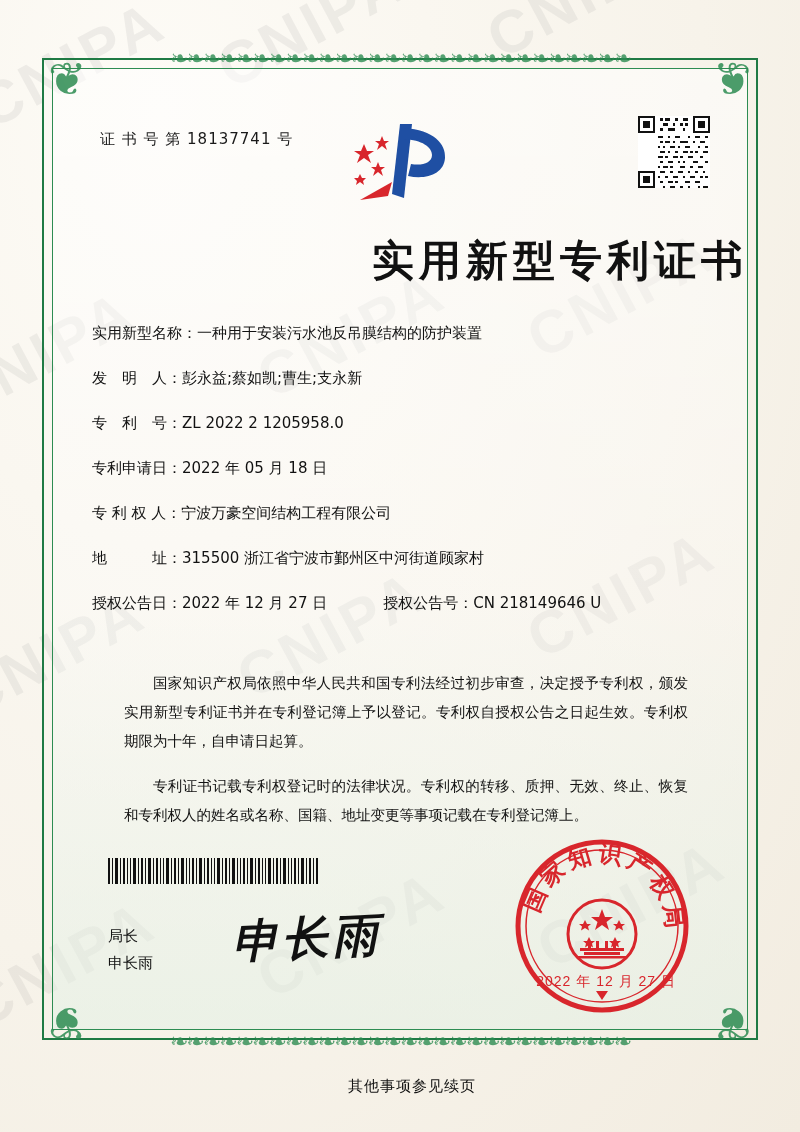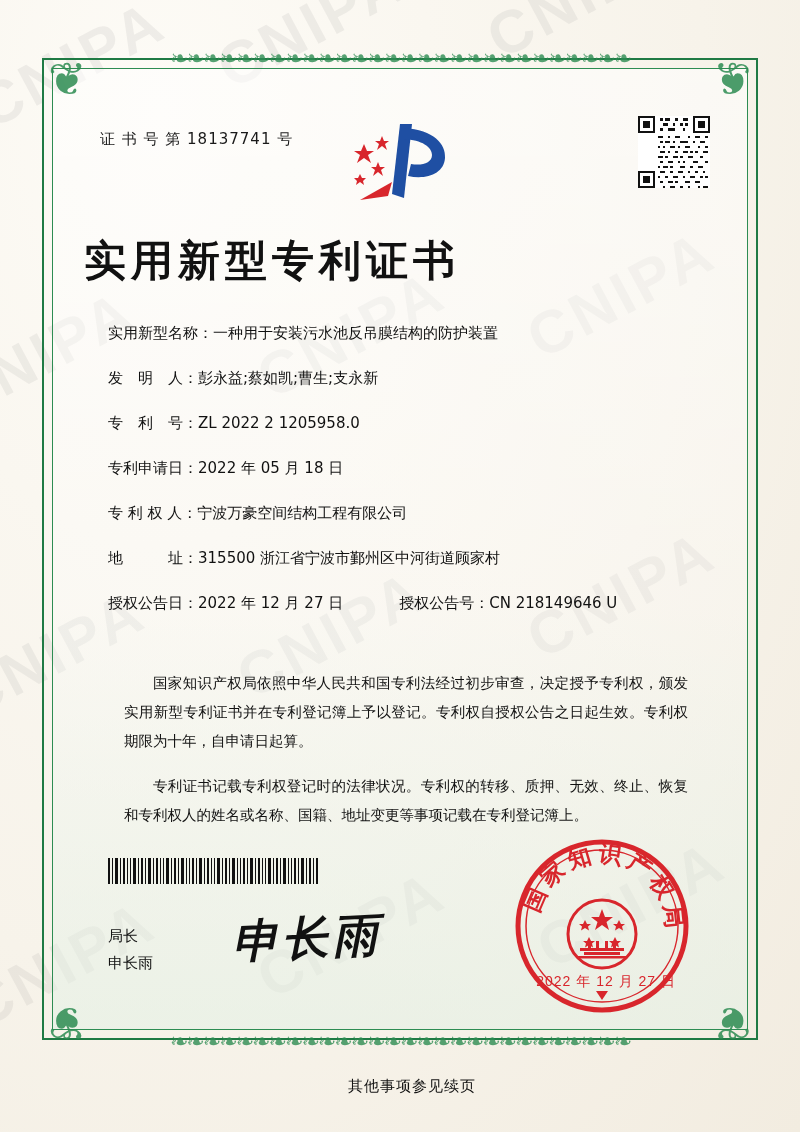--- a/index.html
+++ b/index.html
@@ -74,27 +74,26 @@
   .logo{position:absolute;left:290px;top:50px;width:130px;height:90px;}
 
   
   .qr{
     position:absolute;right:38px;top:48px;width:72px;height:72px;
     background:#fff;
   }
 
   .title{
     position:absolute;left:0;right:0;top:165px;
-    text-align:left;
+    text-align:right;
     font-size:42px;font-weight:bold;letter-spacing:5px;color:#111;
     font-family:Liberation Mono, monospace;
-    margin-left:32px;
-  }
-
-  .fields{position:absolute;left:56px;right:40px;top:255px;font-size:15px;color:#111;}
+  }
+
+  .fields{position:absolute;left:40px;right:40px;top:255px;font-size:15px;color:#111;}
   .row{margin-bottom:24px;line-height:1.4;display:flex;}
   .lbl{white-space:pre;}
   .val{}
   .row-two{display:flex;}
   .row-two .seg2{margin-left:56px;}
 
   .para{
     position:absolute;left:56px;right:44px;top:585px;
     font-size:14.5px;line-height:2.0;color:#111;text-align:justify;
   }

